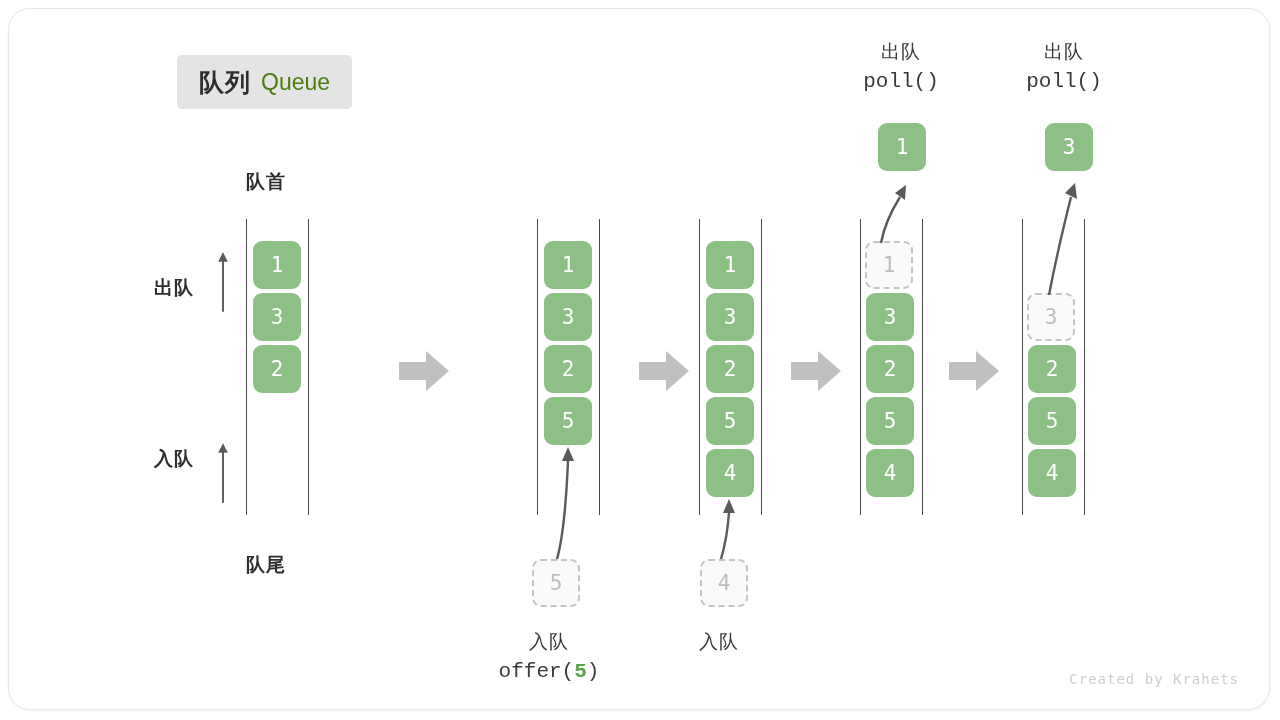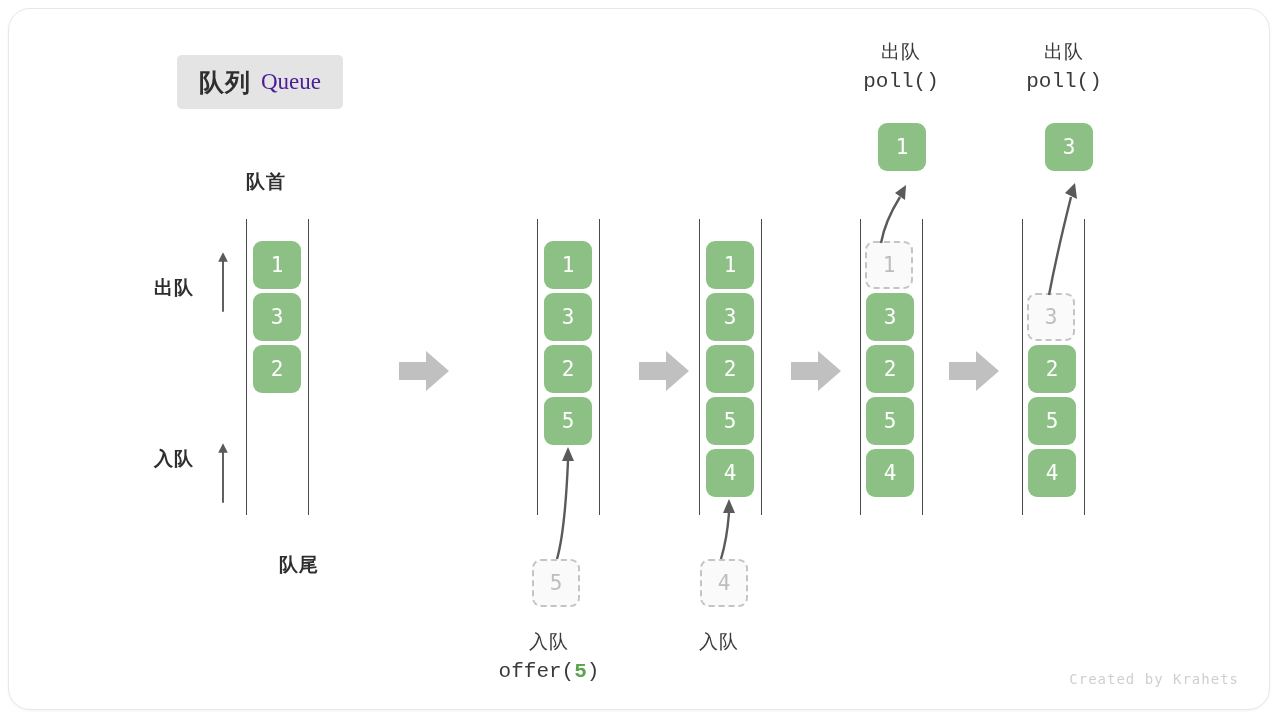--- a/index.html
+++ b/index.html
@@ -43,23 +43,23 @@
     gap: 10px;
     box-sizing: border-box;
   }
   .title-cn {
     font-size: 25px;
     font-weight: bold;
     color: #2e2e2e;
     letter-spacing: 1px;
   }
   .title-en {
-    font-family: Liberation Serif, serif;
+    font-family: Liberation Sans, sans-serif;
     font-size: 23px;
-    color: #4c1d95;
+    color: #4d7c0f;
   }
 
   
   .label-cn {
     position: absolute;
     font-size: 19px;
     font-weight: bold;
     color: #2e2e2e;
     letter-spacing: 1px;
     white-space: nowrap;
@@ -153,21 +153,21 @@
 
 <div id="canvas">
   <div class="card">
 
     <div class="title-badge">
       <span class="title-cn">队列</span>
       <span class="title-en">Queue</span>
     </div>
 
     <div class="label-cn" style="left:237px; top:160px;">队首</div>
-    <div class="label-cn" style="left:237px; top:543px;margin-left:33px;">队尾</div>
+    <div class="label-cn" style="left:237px; top:543px;">队尾</div>
 
     <div class="label-cn" style="left:145px; top:266px;">出队</div>
     <div class="label-cn" style="left:145px; top:437px;">入队</div>
 
     <svg class="thin-arrow" style="left:207px; top:237px;" width="16" height="70" viewBox="0 0 16 70">
       <line x1="8" y1="70" x2="8" y2="10" stroke="#5a5a5a" stroke-width="2.2"></line>
       <path d="M8 2 L13.5 13 L2.5 13 Z" fill="#5a5a5a"></path>
     </svg>
 
     <svg class="thin-arrow" style="left:207px; top:428px;" width="16" height="70" viewBox="0 0 16 70">

